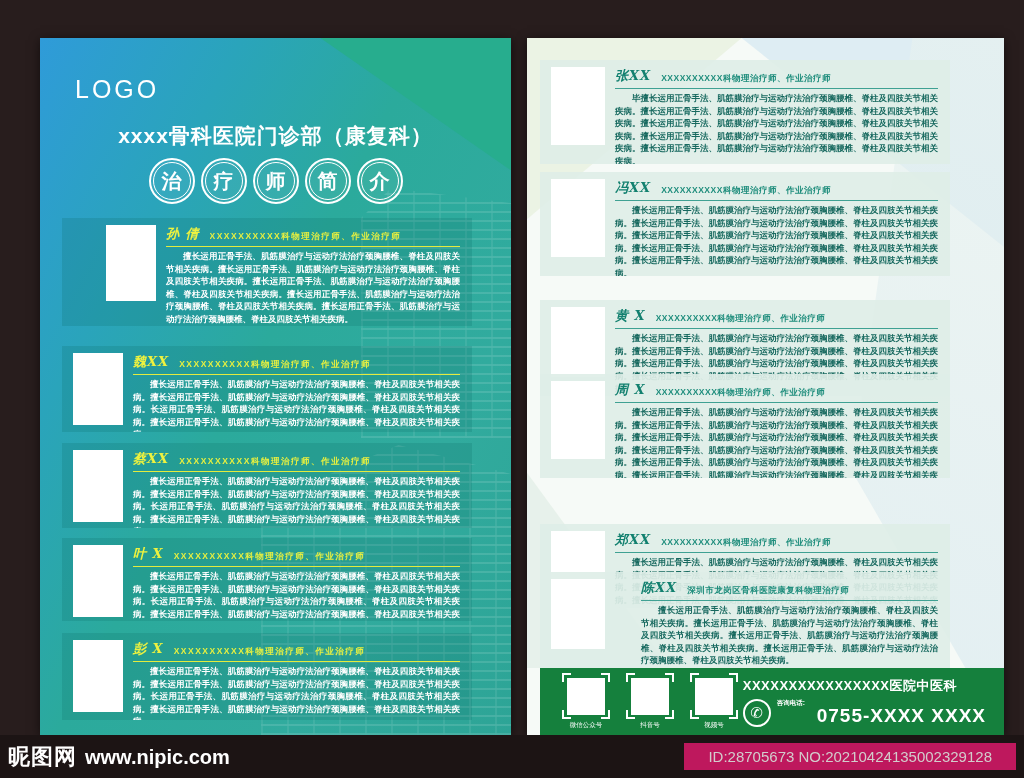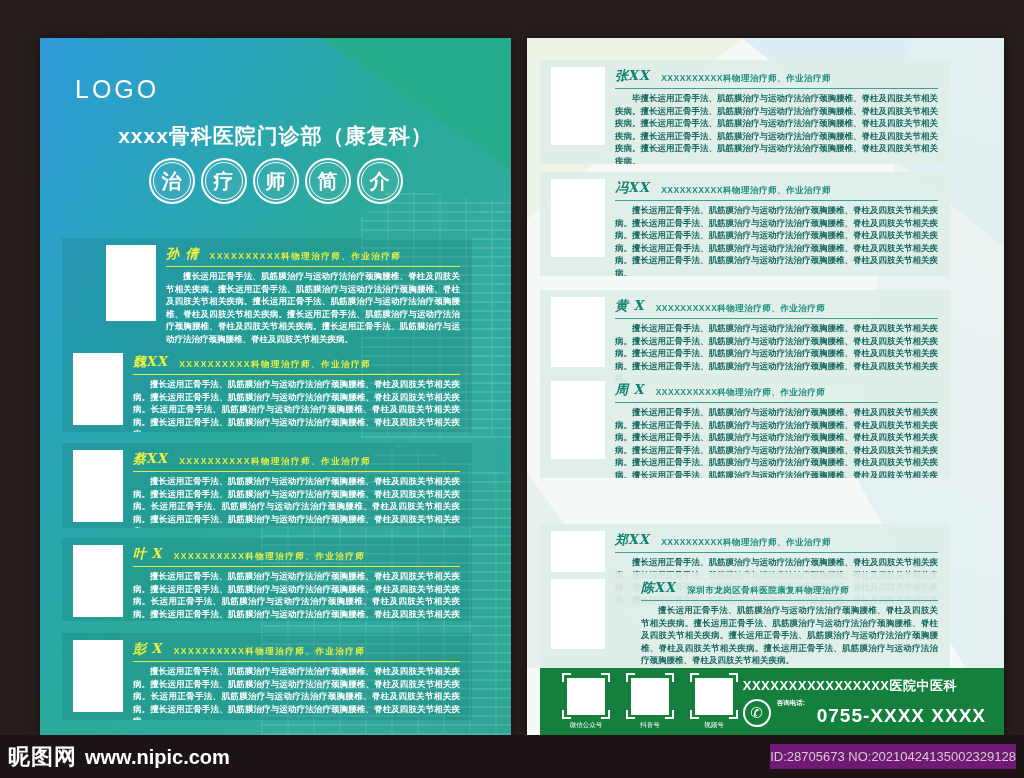--- a/index.html
+++ b/index.html
@@ -41,21 +41,21 @@
   .bio{margin:3px 0 0 0;font-size:8.5px;line-height:12.5px;font-weight:bold;
     text-indent:2em;text-align:justify;word-break:break-all;}
   
   .pg-l .entry{left:22px;width:410px;background:rgba(8,104,98,.20);}
   .pg-l .photo{width:50px;height:72px;}
   .pg-l .e1 .photo{height:76px;}
   .pg-l .head{border-bottom:1px solid #e3ec3e;}
   .pg-l .name{color:#eef23f;}
   .pg-l .role{color:#e8f03f;}
   .pg-l .bio{color:#ffffff;}
-  .pg-l .e1{top:200px;height:108px;padding-left:44px;}
+  .pg-l .e1{top:180px;height:108px;padding-left:44px;}
   .pg-l .e2{top:308px;height:86px;}
   .pg-l .e3{top:405px;height:85px;}
   .pg-l .e4{top:500px;height:83px;}
   .pg-l .e5{top:595px;height:87px;}
   
   .pg-r{left:527px;width:477px;background:#f6faf7;}
   .poly{position:absolute;}
   .po1{top:0;left:0;width:45%;height:26%;background:#e9f1e1;clip-path:polygon(0 0,100% 0,0 100%);opacity:.85;}
   .po2{top:0;right:0;width:55%;height:30%;background:#dcebf2;clip-path:polygon(0 0,100% 0,100% 100%);opacity:.9;}
   .po3{top:0;right:0;width:32%;height:100%;background:linear-gradient(200deg,#e8f2ef,#d5e7ef);
@@ -63,21 +63,21 @@
   .po4{bottom:67px;left:0;width:30%;height:28%;background:#e4efe7;clip-path:polygon(0 0,100% 100%,0 100%);opacity:.8;}
   .pg-r .entry{left:13px;width:410px;background:rgba(222,238,231,.92);}
   .pg-r .photo{width:54px;height:70px;}
   .pg-r .r1 .photo,.pg-r .r2 .photo,.pg-r .r4 .photo{height:78px;}
   .pg-r .head{border-bottom:1px solid #3fa193;}
   .pg-r .name{color:#12806f;}
   .pg-r .role{color:#1e8d7c;letter-spacing:.5px;}
   .pg-r .bio{color:#17695f;}
   .pg-r .r1{top:22px;height:104px;}
   .pg-r .r2{top:134px;height:104px;}
-  .pg-r .r3{top:252px;height:96px;}
+  .pg-r .r3{top:262px;height:96px;}
   .pg-r .r4{top:336px;height:104px;}
   .pg-r .r5{top:446px;height:84px;margin-top:40px;}
   .pg-r .r6{top:534px;height:113px;gap:36px;}
   
   .band{position:absolute;left:13px;right:0;top:630px;height:67px;background:#15803d;z-index:3;
     display:flex;align-items:center;}
   .qrs{display:flex;gap:16px;margin-left:22px;}
   .qr-item{display:flex;flex-direction:column;align-items:center;}
   .qr-frame{position:relative;width:48px;height:46px;display:flex;align-items:center;justify-content:center;}
   .qr-frame::before{content:"";position:absolute;inset:0;
@@ -99,21 +99,21 @@
   .phone-icon{width:24px;height:24px;border:2px solid #fff;border-radius:50%;
     display:flex;align-items:center;justify-content:center;font-size:15px;color:#fff;}
   .phone-label{font-size:6.5px;font-weight:bold;line-height:7px;}
   .phone-number{font-size:19px;font-weight:bold;letter-spacing:1px;line-height:20px;margin-left:40px;}
   
   .bottom-bar{position:absolute;left:0;bottom:0;width:1024px;height:43px;background:#1c1414;
     display:flex;align-items:center;justify-content:space-between;padding:0 8px;box-sizing:border-box;z-index:5;}
   .wm{display:flex;align-items:baseline;gap:8px;color:#fff;}
   .wm-cn{font-size:22px;font-weight:bold;letter-spacing:1px;}
   .wm-url{font-size:20px;font-weight:bold;}
-  .id-box{background:#701a75;color:#d3cccc;font-size:13px;padding:5px 0;}
+  .id-box{background:#be185d;color:#d3cccc;font-size:15px;padding:5px 24px;}
 </style>
 </head>
 <body>
 
 <div class="page pg-l">
   <div class="bld bld1"></div>
   <div class="bld bld2"></div>
 
   <div class="logo">LOGO</div>
   <div class="pg-title">xxxx骨科医院门诊部（康复科）</div>

